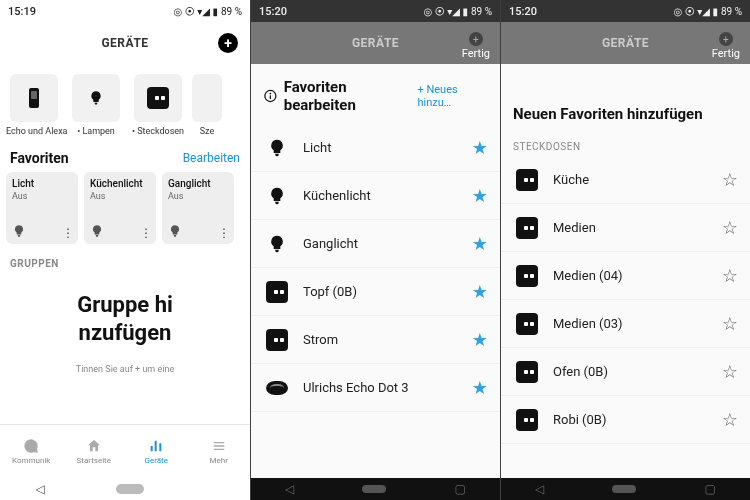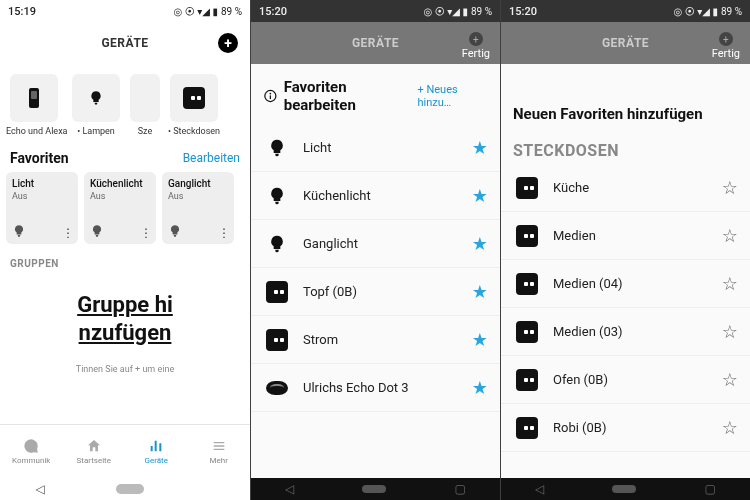--- a/index.html
+++ b/index.html
@@ -64,21 +64,21 @@
   .row { display:flex; align-items:center; height:48px; padding:0 12px; border-bottom:1px solid #eee; background:#fafafa; }
   .row .ic { width:28px; height:28px; border-radius:6px; display:flex;align-items:center;justify-content:center; margin-right:12px; }
   .row .txt { flex:1; font-size:13px; color:#222; }
   .row .star { color:#2aa3e0; font-size:18px; }
   .row .starout { color:#666; font-size:18px; }
 
   .panel-head { padding: 8px 12px 10px; }
   .panel-head .h { font-size:15px; font-weight:700; color:#111; line-height:1.2; }
   .panel-head .add { font-size:11px; color:#1993d0; float:right; }
   .panel-head-left { display:flex; align-items:center; gap:6px; }
-  .subhead { font-size:16px; letter-spacing:0.5px; color:#888; padding:8px 12px 4px; font-weight:700; }
+  .subhead { font-size:10px; letter-spacing:0.5px; color:#888; padding:8px 12px 4px; font-weight:400; }
 
   
   .i-bulb { width:16px; height:16px; }
   .i-plug { width:22px; height:22px; background:#111; border-radius:4px; display:flex; align-items:center; justify-content:center; }
   .i-plug::before { content:""; width:4px; height:4px; background:#fff; border-radius:1px; box-shadow: 6px 0 0 #fff; margin-left:-3px; }
   .i-echo { width:22px; height:14px; background:#111; border-radius:50%/60%; position:relative; }
   .i-echo::after { content:""; position:absolute; inset:3px 4px; border-radius:50%/60%; border-top:2px solid #888; }
   .i-tower { width:10px; height:20px; background:#111; border-radius:2px; position:relative; }
   .i-tower::after { content:""; position:absolute; top:3px; left:2px; right:2px; height:8px; background:linear-gradient(#666,#666); border-radius:1px; }
 
@@ -106,29 +106,29 @@
         <div class="cat-label">Echo und Alexa</div>
       </div>
       <div class="cat">
         <div class="cat-box">
             <svg class="i-bulb" viewBox="0 0 24 24">
               <path fill="#111" d="M12 2a7 7 0 0 0-4 12.7V18h8v-3.3A7 7 0 0 0 12 2zm-2 17h4v1a2 2 0 0 1-4 0z"></path>
             </svg>
           </div>
         <div class="cat-label">• Lampen</div>
       </div>
+      <div class="cat">
+        <div class="cat-box">
+            <span class="i-plug"></span>
+          </div>
+        <div class="cat-label">• Steckdosen</div>
+      </div>
       <div class="cat" style="width:30px;">
         <div class="cat-box" style="width:30px;"></div>
         <div class="cat-label">Sze</div>
-      </div>
-      <div class="cat">
-        <div class="cat-box">
-            <span class="i-plug"></span>
-          </div>
-        <div class="cat-label">• Steckdosen</div>
       </div>
     </div>
     <div class="secline">
       <span class="h">Favoriten</span>
       <span class="edit">Bearbeiten</span>
     </div>
     <div class="tile-row">
       <div class="tile">
         <span class="tname">Licht</span>
         <span class="tstate">Aus</span>
@@ -154,21 +154,21 @@
         <span class="tstate">Aus</span>
         <span class="ticon">
             <svg width="14" height="14" viewBox="0 0 24 24">
               <path fill="#555" d="M12 2a7 7 0 0 0-4 12.7V18h8v-3.3A7 7 0 0 0 12 2zm-2 17h4v1a2 2 0 0 1-4 0z"></path>
             </svg>
           </span>
         <span class="tmenu">⋮</span>
       </div>
     </div>
     <div class="small-head">GRUPPEN</div>
-    <div class="bigadd" style="white-space:pre-line;text-decoration:underline;">Gruppe hi
+    <div class="bigadd" style="white-space:pre-line;">Gruppe hi
 nzufügen</div>
     <div class="tiny">Tinnen Sie auf +  um eine</div>
   </div>
   <div class="bnav">
     <div class="item">
         <svg width="16" height="16" viewBox="0 0 24 24">
           <path fill="#aaa" d="M12 2a10 10 0 1 0 4 19.2L22 22l-.8-6A10 10 0 0 0 12 2z"></path>
         </svg>
         <span>Kommunik</span>
       </div>

